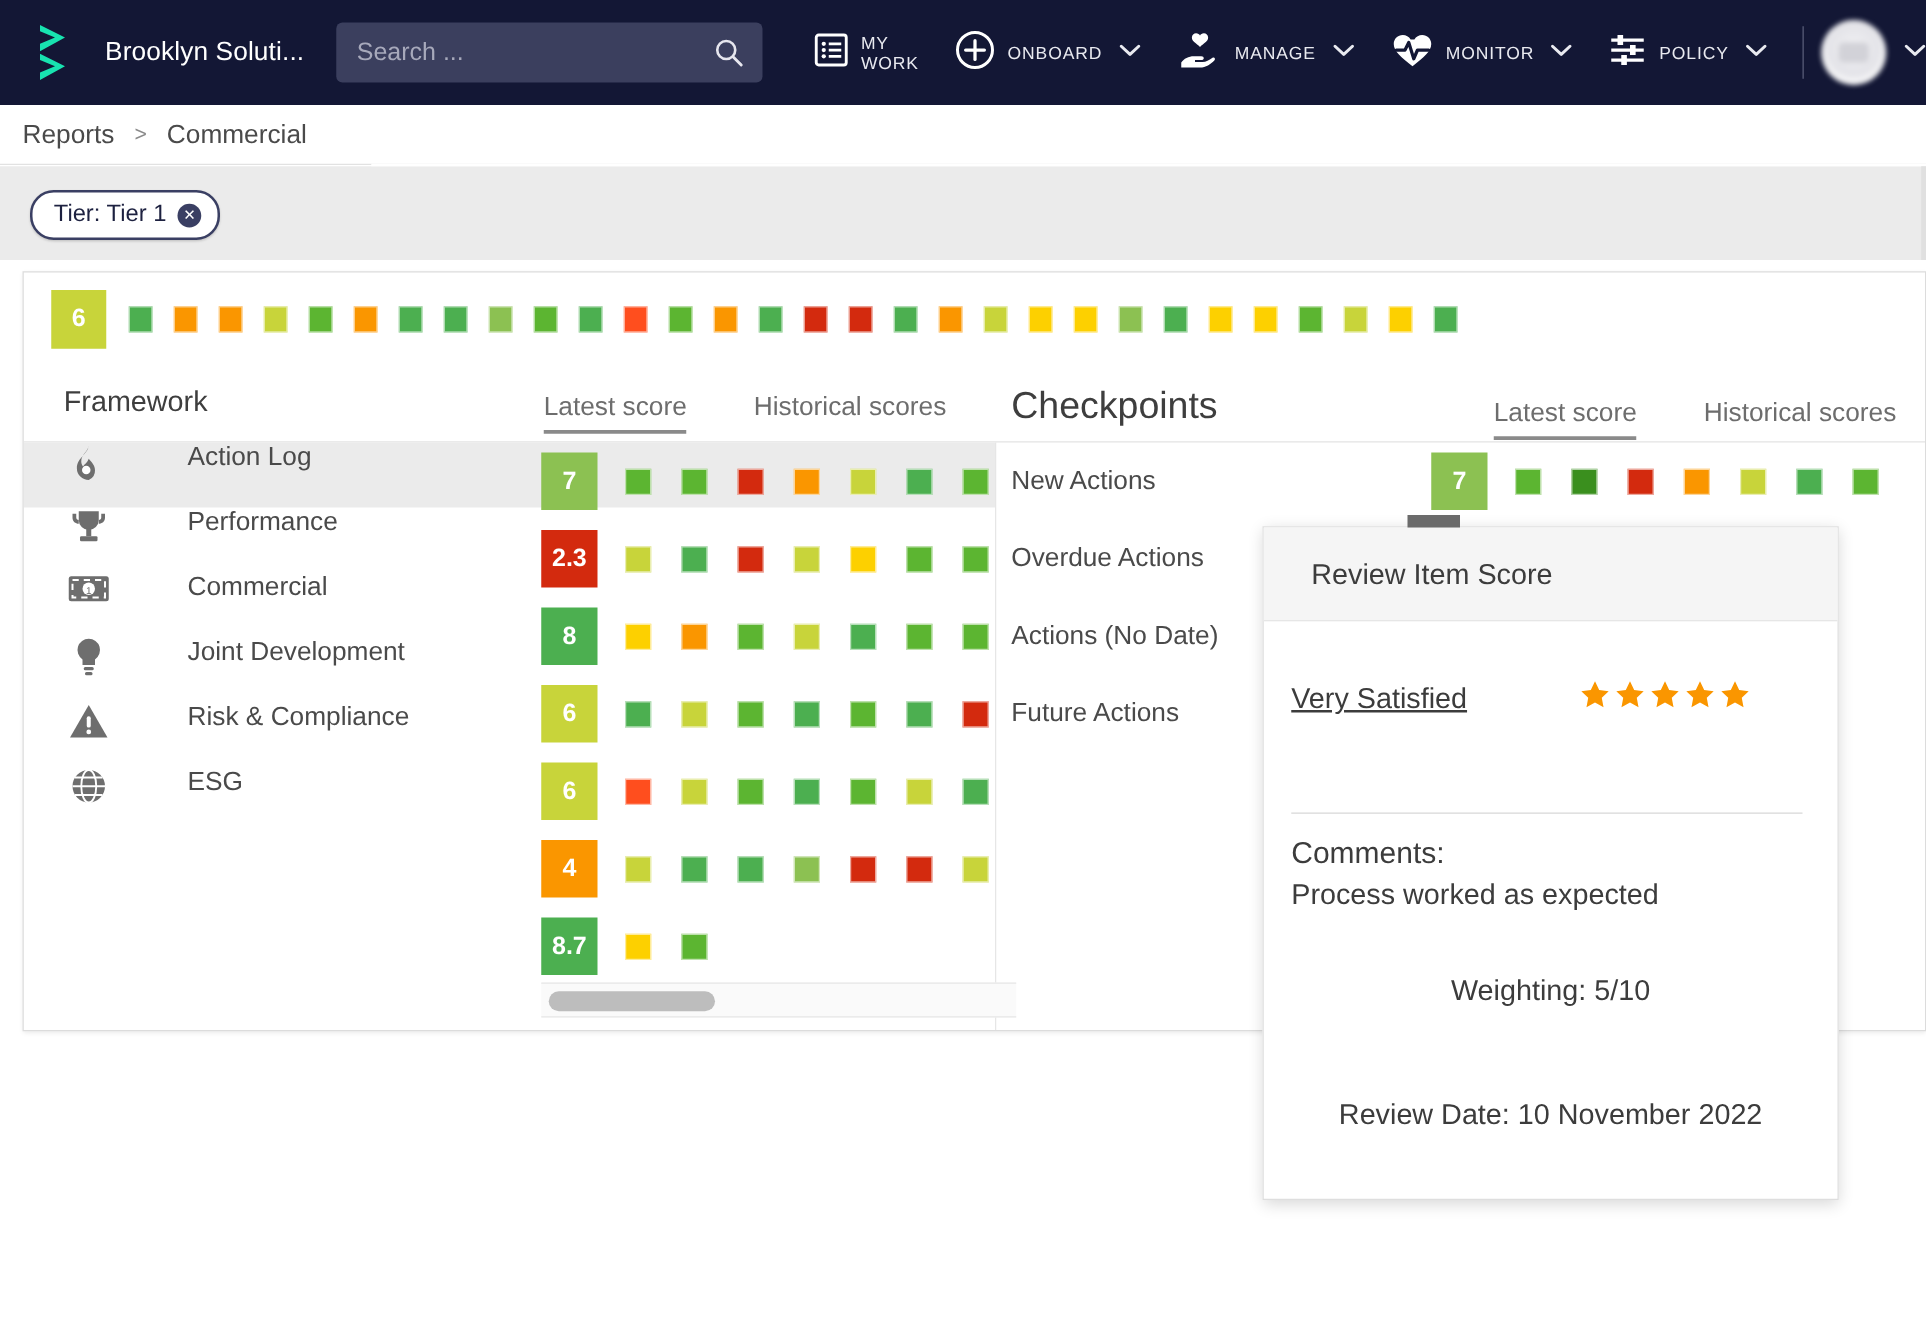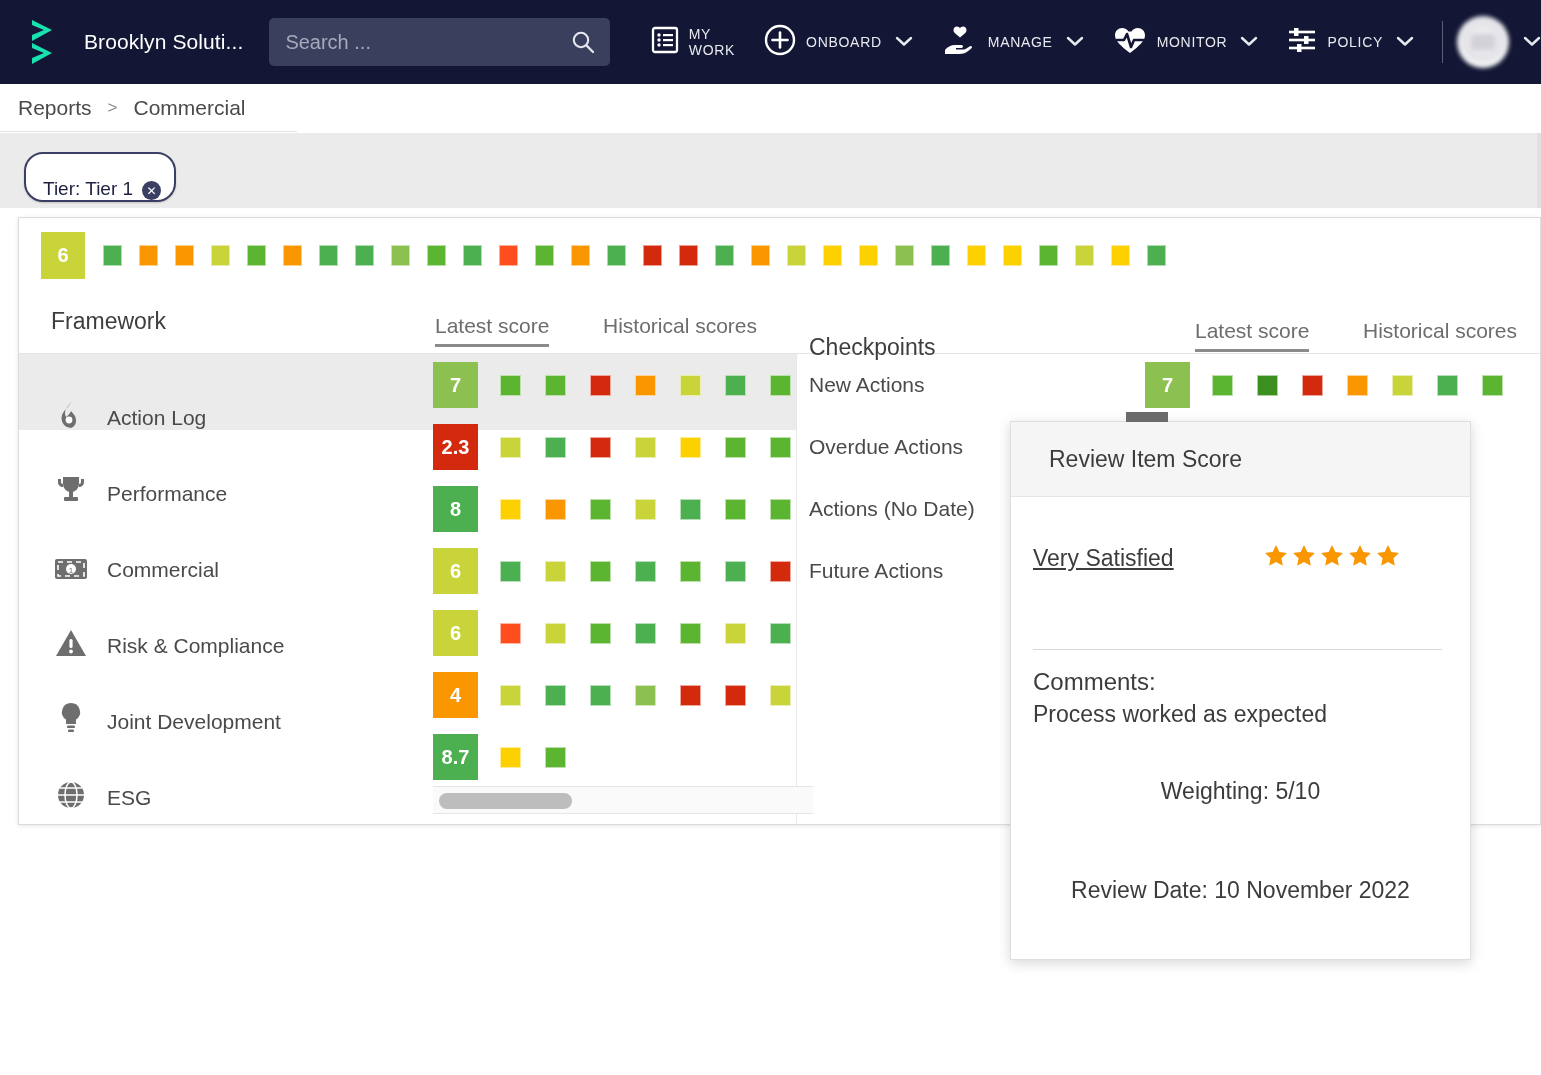--- a/index.html
+++ b/index.html
@@ -79,23 +79,23 @@
   
   .filterbar {
     position: absolute; left: 0; top: 133px; width: 1541px; height: 75px;
     background: #ebebeb;
   }
   .filterbar::after{
     content:""; position:absolute; left:297px; top:-2px; right:0; height:2px; background:#ffffff;
   }
   .chip {
     position: absolute; left: 24px; top: 19px;
-    height: 50px; padding: 0 13px 0 17px;
+    height: 40px; padding: 0 13px 0 17px;
     background: #ffffff; border: 2px solid #3a3f63; border-radius: 19px;
-    display: flex; align-items: flex-end; gap: 9px;
+    display: flex; align-items: center; gap: 9px;
     box-shadow: 0 1px 2px rgba(0,0,0,.18);
     cursor: pointer;
   }
   .chip-label { font-size: 19px; color: #1d2140; white-space: nowrap; }
   .chip-close {
     width: 19px; height: 19px; border-radius: 50%; background: #3a3f63;
     display:flex; align-items:center; justify-content:center;
     color:#fff; font-size:12px; line-height:1; cursor:pointer;
   }
 
@@ -124,36 +124,37 @@
     border: 1px solid rgba(255,255,255,.55);
     cursor: pointer;
   }
 
   
   .hdr-row {
     position: absolute; left: 0; top: 80px; width: 100%; height: 56px;
     border-bottom: 1px solid #e4e4e4;
   }
   .hdr-framework { position:absolute; left: 32px; top: 10px; font-size: 23px; color: #3e3e3e; }
-  .hdr-checkpoints { position:absolute; left: 790px; top: 10px; font-size: 23px; color: #3e3e3e; margin-top: 26px; }
+  .hdr-checkpoints { position:absolute; left: 790px; top: 10px; font-size: 30px; color: #3e3e3e; }
   .subhdr {
     position: absolute; font-size: 21px; color: #6d6d6d;
     padding-bottom: 6px;
   }
   .subhdr.underline { border-bottom: 3px solid #8a8a8a; }
 
   
   .fw-panel {
     position: absolute; left: 0; top: 136px; width: 778px; bottom: 0;
     border-right: 1px solid #e6e6e6;
   }
   .fw-row {
-    position: relative; height: 76px;
-    display: flex; align-items: flex-end;
+    position: relative; height: 52px;
+    display: flex; align-items: flex-start;
     cursor: pointer;
+    gap: 43px;
   }
   .fw-row.active { background: #ebebeb; }
   .fw-icon {
     width: 36px; margin-left: 34px; display:flex; align-items:center; justify-content:center;
     color: #6e6e6e;
   }
   .fw-name { font-size: 21px; color: #4a4a4a; margin-left: 18px; }
 
   .score-cells {
     position: absolute; left: 414px; top: 136px; width: 364px; bottom: 0;
@@ -429,37 +430,37 @@
             <rect x="1" y="3" width="32" height="20" rx="2" fill="#6e6e6e"></rect>
             <rect x="4" y="6" width="26" height="14" fill="none" stroke="#ffffff" stroke-width="1.6" stroke-dasharray="5 4"></rect>
             <circle cx="17" cy="13" r="5" fill="#ffffff"></circle>
             <text x="17" y="17" text-anchor="middle" font-size="8" fill="#6e6e6e" font-family="Liberation Sans,sans-serif">1</text>
           </svg>
         </span>
         <span class="fw-name">Commercial</span>
       </div>
       <div class="fw-row">
         <span class="fw-icon">
+          <svg width="26" height="32" viewBox="0 0 26 32">
+            <path d="M13 1a9 9 0 0 0-5 16.5V22h10v-4.5A9 9 0 0 0 13 1z" fill="#6e6e6e"></path>
+            <rect x="9" y="23.5" width="8" height="2.6" rx="1.2" fill="#6e6e6e"></rect>
+            <rect x="10" y="27.5" width="6" height="2.6" rx="1.2" fill="#6e6e6e"></rect>
+          </svg>
+        </span>
+        <span class="fw-name">Joint Development</span>
+      </div>
+      <div class="fw-row">
+        <span class="fw-icon">
           <svg width="32" height="30" viewBox="0 0 32 30">
             <path d="M16 2 31 28H1z" fill="#6e6e6e"></path>
             <rect x="14.4" y="11" width="3.2" height="9" rx="1.5" fill="#ffffff"></rect>
             <circle cx="16" cy="23.5" r="1.9" fill="#ffffff"></circle>
           </svg>
         </span>
         <span class="fw-name">Risk &amp; Compliance</span>
-      </div>
-      <div class="fw-row">
-        <span class="fw-icon">
-          <svg width="26" height="32" viewBox="0 0 26 32">
-            <path d="M13 1a9 9 0 0 0-5 16.5V22h10v-4.5A9 9 0 0 0 13 1z" fill="#6e6e6e"></path>
-            <rect x="9" y="23.5" width="8" height="2.6" rx="1.2" fill="#6e6e6e"></rect>
-            <rect x="10" y="27.5" width="6" height="2.6" rx="1.2" fill="#6e6e6e"></rect>
-          </svg>
-        </span>
-        <span class="fw-name">Joint Development</span>
       </div>
       <div class="fw-row">
         <span class="fw-icon">
           <svg width="30" height="30" viewBox="0 0 30 30">
             <circle cx="15" cy="15" r="13" fill="#6e6e6e"></circle>
             <g stroke="#ffffff" stroke-width="1.5" fill="none">
               <ellipse cx="15" cy="15" rx="6" ry="13"></ellipse>
               <line x1="2" y1="15" x2="28" y2="15"></line>
               <line x1="4" y1="8" x2="26" y2="8"></line>
               <line x1="4" y1="22" x2="26" y2="22"></line>

